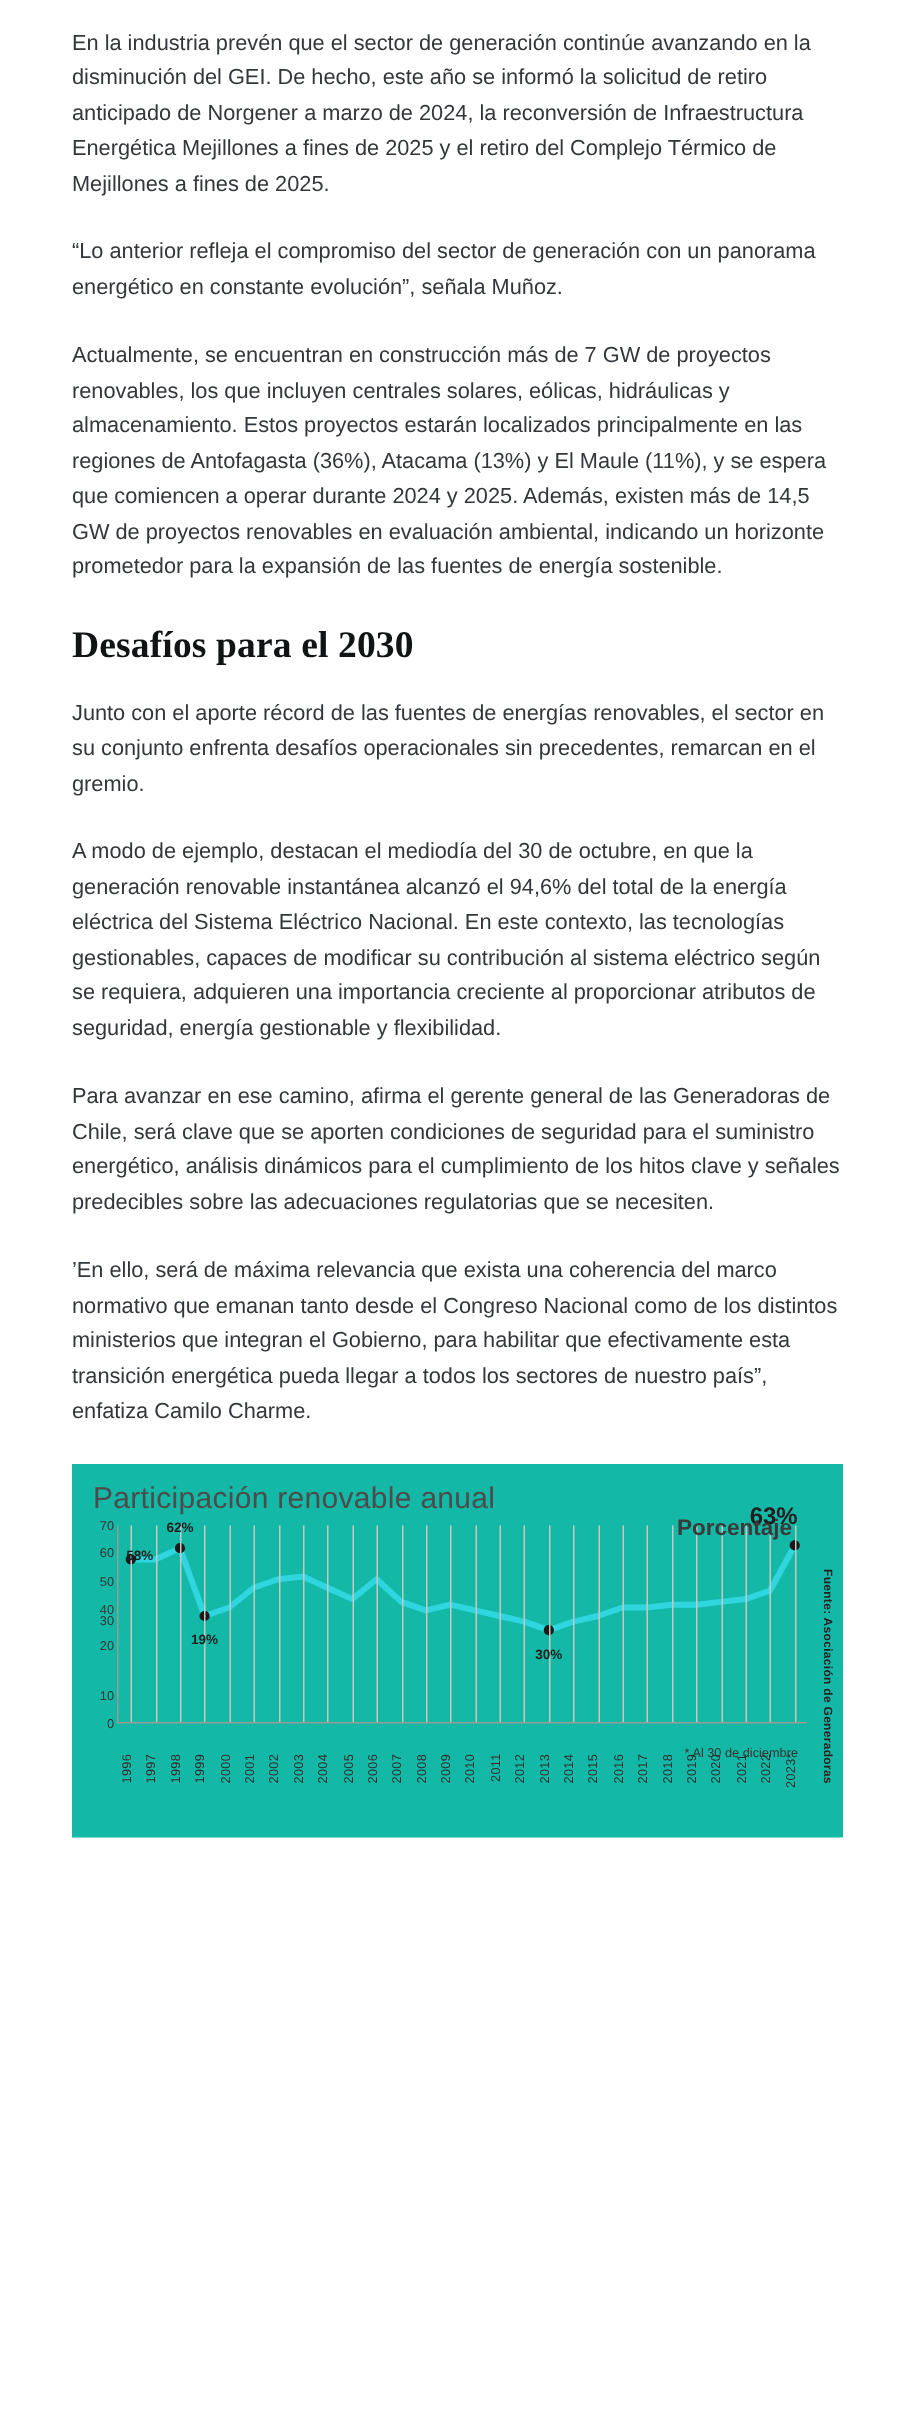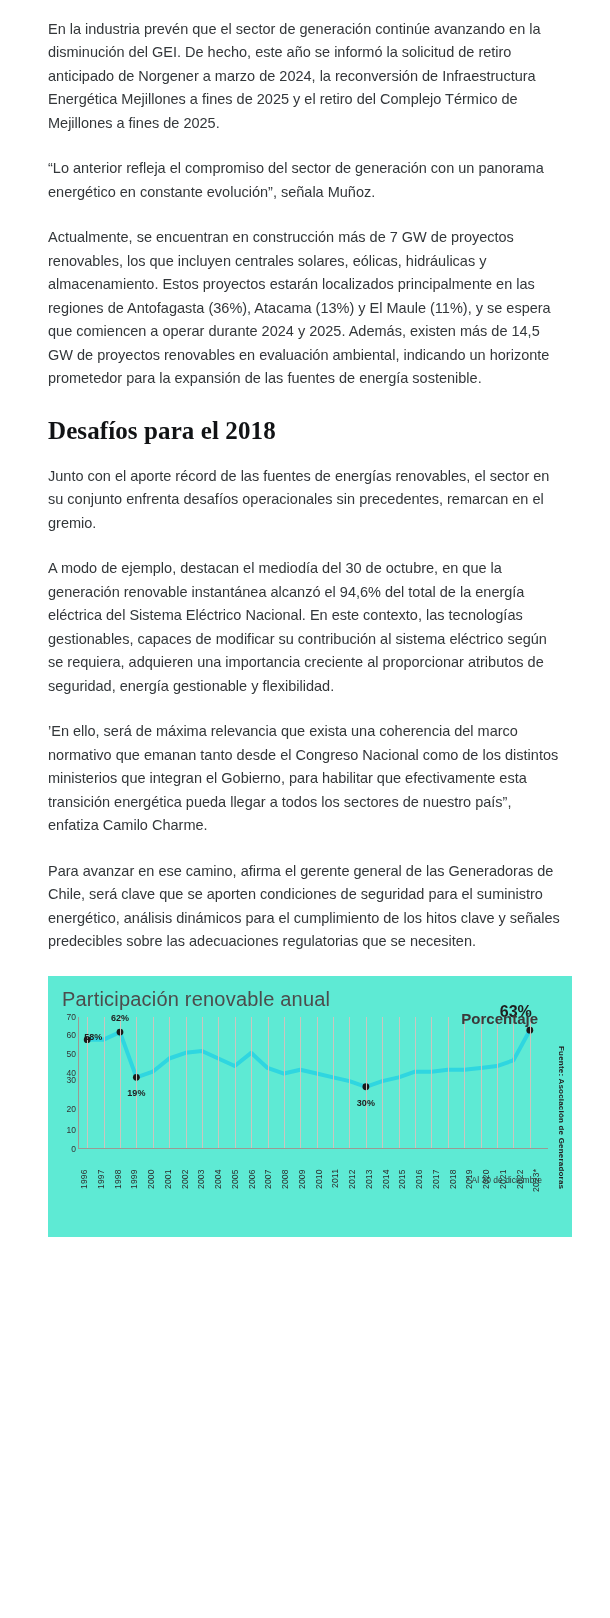--- a/index.html
+++ b/index.html
@@ -23,23 +23,23 @@
   .article h2 {
     font-family: "Liberation Serif", serif;
     font-size: 25px;
     font-weight: bold;
     color: #111315;
     margin: 26px 0 20px 0;
     letter-spacing: 0.1px;
   }
   
   .figure {
-    margin: 16px 38px 20px 48px;
-    background: #5eead4;
-    padding: 10px 6px 12px 8px;
+    margin: 16px 48px 20px 48px;
+    background: #14b8a6;
+    padding: 10px 6px 0 8px;
     display: flex;
     position: relative;
   }
   .chart-area {
     flex: 1 1 auto;
     min-width: 0;
   }
   .chart-title {
     font-size: 20px;
     color: #4c4c4c;
@@ -133,36 +133,36 @@
   }
 </style>
 </head>
 <body>
 
 <div class="article">
   <p>En la industria prevén que el sector de generación continúe avanzando en la disminución del GEI. De hecho, este año se informó la solicitud de retiro anticipado de Norgener a marzo de 2024, la reconversión de Infraestructura Energética Mejillones a fines de 2025 y el retiro del Complejo Térmico de Mejillones a fines de 2025.</p>
   <p>“Lo anterior refleja el compromiso del sector de generación con un panorama energético en constante evolución”, señala Muñoz.</p>
   <p>Actualmente, se encuentran en construcción más de 7 GW de proyectos renovables, los que incluyen centrales solares, eólicas, hidráulicas y almacenamiento. Estos proyectos estarán localizados principalmente en las regiones de Antofagasta (36%), Atacama (13%) y El Maule (11%), y se espera que comiencen a operar durante 2024 y 2025. Además, existen más de 14,5 GW de proyectos renovables en evaluación ambiental, indicando un horizonte prometedor para la expansión de las fuentes de energía sostenible.</p>
 
-  <h2>Desafíos para el 2018</h2>
+  <h2>Desafíos para el 2030</h2>
 
   <p>Junto con el aporte récord de las fuentes de energías renovables, el sector en su conjunto enfrenta desafíos operacionales sin precedentes, remarcan en el gremio.</p>
   <p>A modo de ejemplo, destacan el mediodía del 30 de octubre, en que la generación renovable instantánea alcanzó el 94,6% del total de la energía eléctrica del Sistema Eléctrico Nacional. En este contexto, las tecnologías gestionables, capaces de modificar su contribución al sistema eléctrico según se requiera, adquieren una importancia creciente al proporcionar atributos de seguridad, energía gestionable y flexibilidad.</p>
+  <p>Para avanzar en ese camino, afirma el gerente general de las Generadoras de Chile, será clave que se aporten condiciones de seguridad para el suministro energético, análisis dinámicos para el cumplimiento de los hitos clave y señales predecibles sobre las adecuaciones regulatorias que se necesiten.</p>
   <p>’En ello, será de máxima relevancia que exista una coherencia del marco normativo que emanan tanto desde el Congreso Nacional como de los distintos ministerios que integran el Gobierno, para habilitar que efectivamente esta transición energética pueda llegar a todos los sectores de nuestro país”, enfatiza Camilo Charme.</p>
-  <p>Para avanzar en ese camino, afirma el gerente general de las Generadoras de Chile, será clave que se aporten condiciones de seguridad para el suministro energético, análisis dinámicos para el cumplimiento de los hitos clave y señales predecibles sobre las adecuaciones regulatorias que se necesiten.</p>
 </div>
 
 <div class="figure">
   <div class="chart-area">
     <div class="chart-title">Participación renovable anual</div>
     <div class="plot-wrap">
       <div class="y-axis">
           <div class="ytick" style="top: 132px;">0</div>
           <div class="ytick" style="top: 113.143px;">10</div>
-          <div class="ytick" style="top: 92px;">20</div>
+          <div class="ytick" style="top: 80px;">20</div>
           <div class="ytick" style="top: 63px;">30</div>
           <div class="ytick" style="top: 56.5714px;">40</div>
           <div class="ytick" style="top: 37.7143px;">50</div>
           <div class="ytick" style="top: 18.8571px;">60</div>
           <div class="ytick" style="top: 0px;">70</div>
         </div>
       <div class="plot" id="plot">
         <svg id="chart-svg" width="100%" height="132">
             <polyline points="8.196428571428571,22.62857142857142 24.589285714285715,22.62857142857142 40.982142857142854,15.085714285714289 57.375,60.34285714285714 73.76785714285714,54.68571428571428 90.16071428571428,41.48571428571428 106.55357142857143,35.828571428571436 122.94642857142857,33.942857142857136 139.33928571428572,41.48571428571428 155.73214285714286,49.028571428571425 172.125,35.828571428571436 188.51785714285714,50.91428571428571 204.91071428571428,56.57142857142857 221.30357142857142,52.8 237.69642857142856,56.57142857142857 254.0892857142857,60.34285714285714 270.48214285714283,64.11428571428573 286.875,69.77142857142857 303.2678571428571,64.11428571428573 319.6607142857143,60.34285714285714 336.05357142857144,54.68571428571428 352.44642857142856,54.68571428571428 368.8392857142857,52.8 385.23214285714283,52.8 401.625,50.91428571428571 418.0178571428571,49.028571428571425 434.4107142857143,43.37142857142858 450.8035714285714,13.200000000000003" fill="none" stroke="#2fd6e0" stroke-width="4" stroke-linejoin="round" stroke-linecap="round"></polyline>
             <circle cx="8.196428571428571" cy="22.62857142857142" r="3.4" fill="#1a1a1a"></circle>

